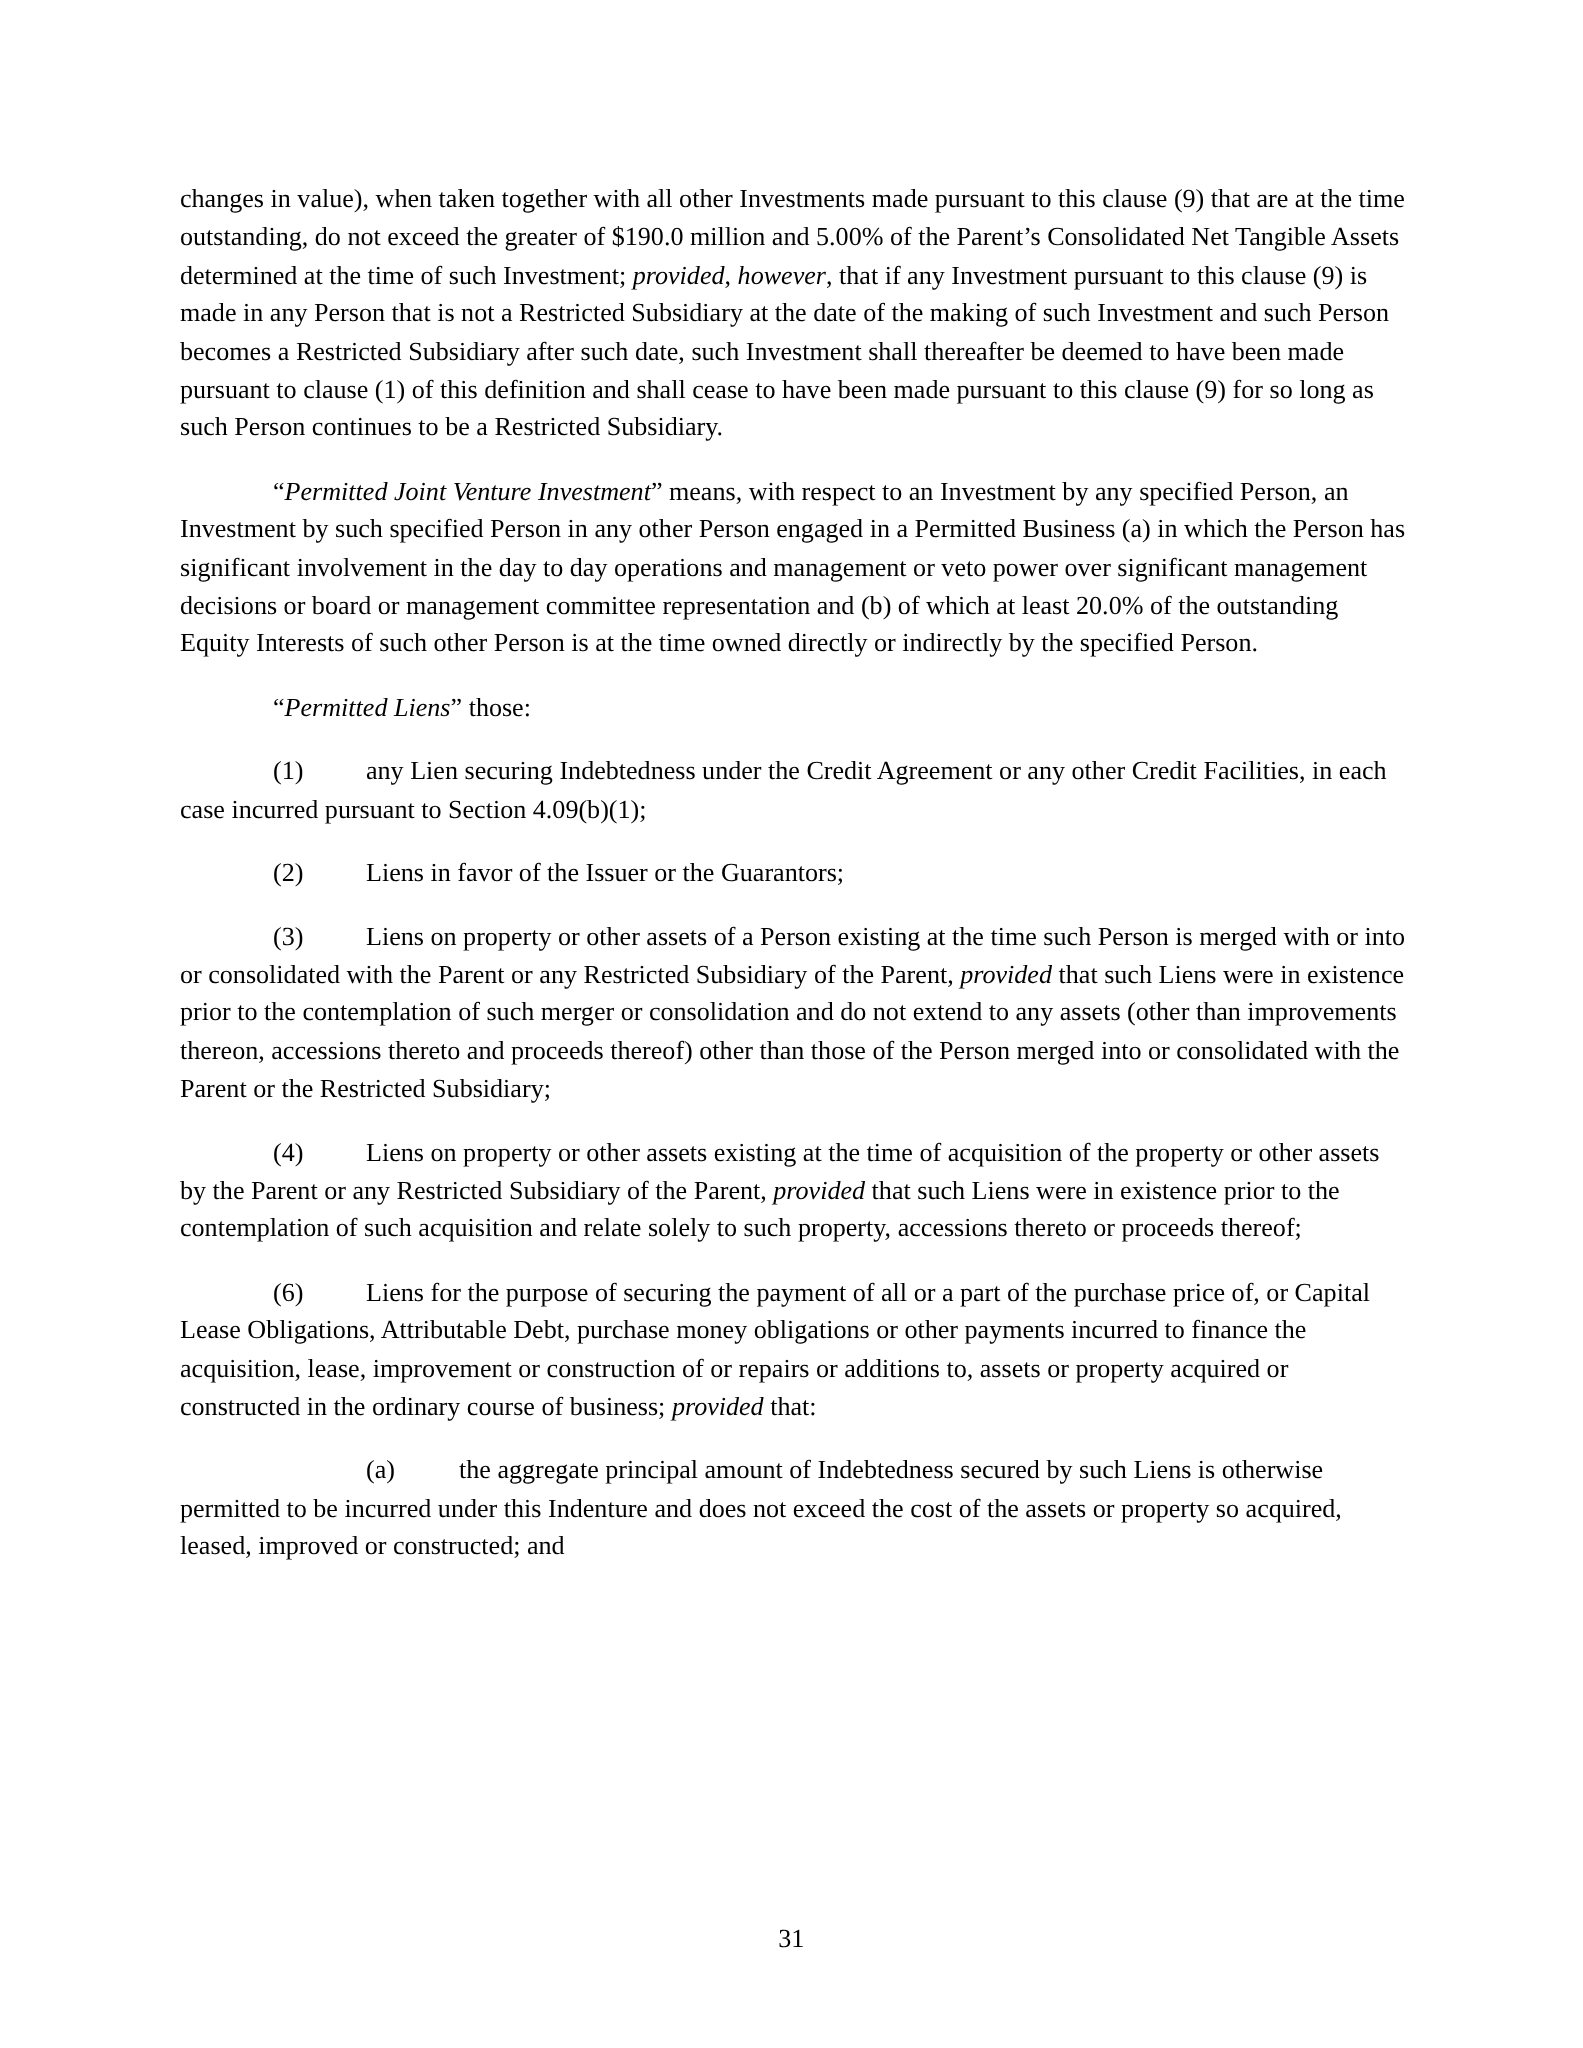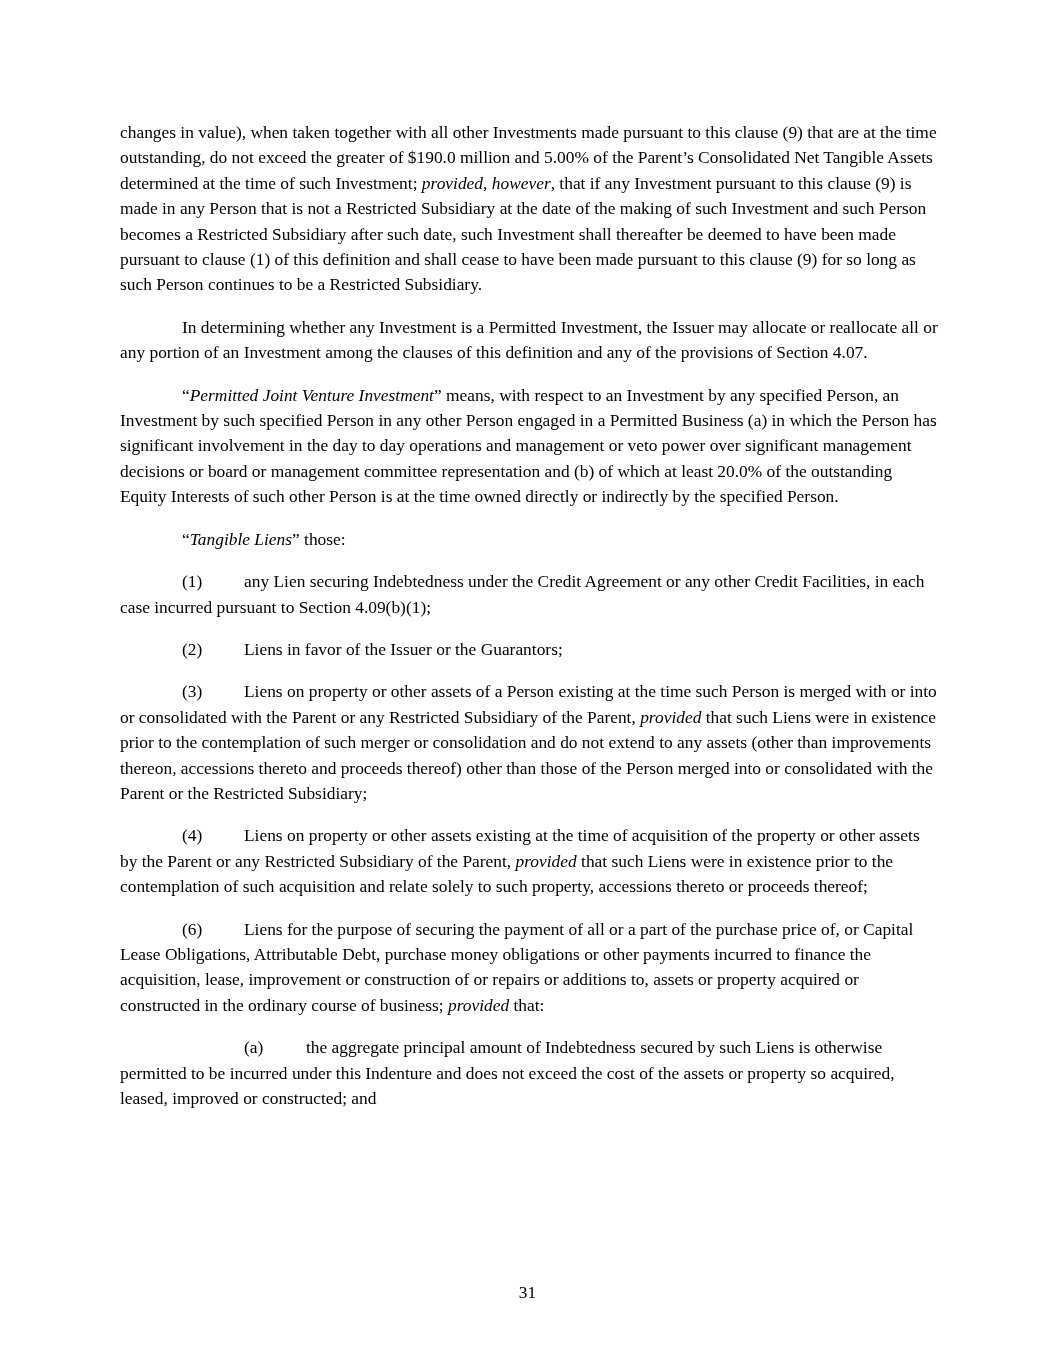--- a/index.html
+++ b/index.html
@@ -63,25 +63,24 @@
   }
 </style>
 </head>
 <body>
 
 <div class="page">
   <div class="body-text">
 
     <p class="para blk-indent"><span>changes in value), when taken together with all other Investments made pursuant to this clause (9) that are at the time outstanding, do not exceed the greater of $190.0 million and 5.00% of the Parent’s Consolidated Net Tangible Assets determined at the time of such Investment; </span><i>provided</i><span>, </span><i>however</i><span>, that if any Investment pursuant to this clause (9) is made in any Person that is not a Restricted Subsidiary at the date of the making of such Investment and such Person becomes a Restricted Subsidiary after such date, such Investment shall thereafter be deemed to have been made pursuant to clause (1) of this definition and shall cease to have been made pursuant to this clause (9) for so long as such Person continues to be a Restricted Subsidiary.</span></p>
 
-    <p class="para indent-first"><span>In determining whether any Investment is a Permitted Investment, the Issuer may allocate or reallocate all or any portion of an Investment among the clauses of this definition and any of the provisions of Section 4.07.</span></p>
 
     <p class="para indent-first"><span>“</span><i>Permitted Joint Venture Investment</i><span>” means, with respect to an Investment by any specified Person, an Investment by such specified Person in any other Person engaged in a Permitted Business (a) in which the Person has significant involvement in the day to day operations and management or veto power over significant management decisions or board or management committee representation and (b) of which at least 20.0% of the outstanding Equity Interests of such other Person is at the time owned directly or indirectly by the specified Person.</span></p>
 
-    <p class="para indent-first"><span>“</span><i>Tangible Liens</i><span>” those:</span></p>
+    <p class="para indent-first"><span>“</span><i>Permitted Liens</i><span>” those:</span></p>
 
     <p class="para clause">
       <span class="num">(1)</span><span><span>any Lien securing Indebtedness under the Credit Agreement or any other Credit Facilities, in each case incurred pursuant to Section 4.09(b)(1);</span></span>
     </p>
 
     <p class="para clause">
       <span class="num">(2)</span><span><span>Liens in favor of the Issuer or the Guarantors;</span></span>
     </p>
 
     <p class="para clause">

